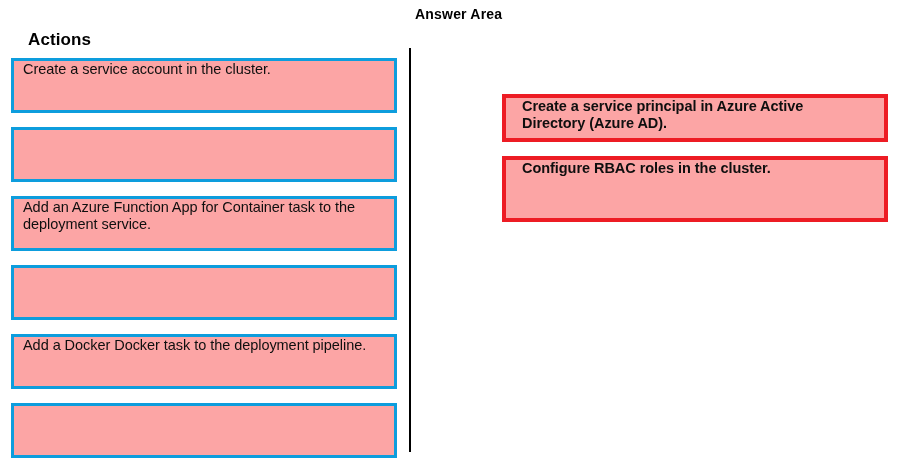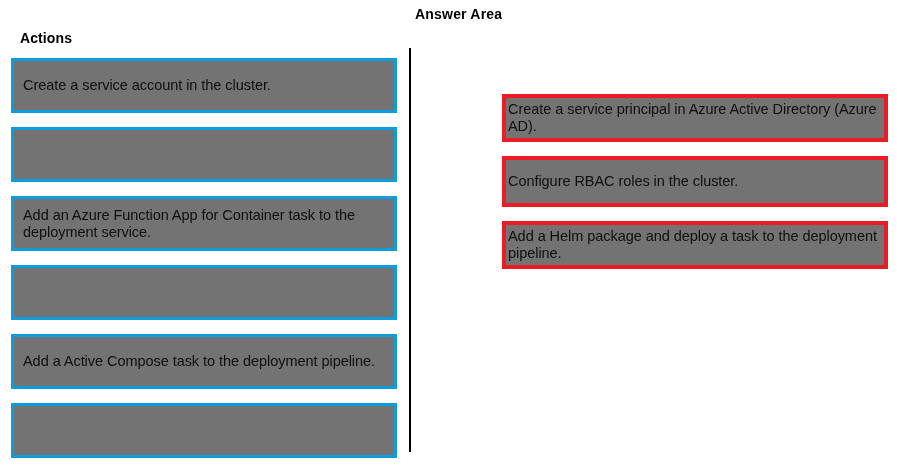--- a/index.html
+++ b/index.html
@@ -17,23 +17,23 @@
   }
 
   
   .heading {
     position: absolute;
     font-weight: bold;
     color: #000000;
     white-space: nowrap;
   }
   #actions-heading {
-    left: 20px;
+    left: 28px;
     top: 30px;
-    font-size: 14px;
+    font-size: 17px;
     letter-spacing: 0.1px;
   }
   #answer-area-heading {
     left: 415px;
     top: 6px;
     font-size: 14px;
     letter-spacing: 0.2px;
   }
 
   
@@ -58,44 +58,44 @@
     width: 2px;
     height: 404px;
     background: #000000;
   }
 
   
   .option-box {
     box-sizing: border-box;
     width: 100%;
     display: flex;
-    align-items: center;
-    background: #737373;
+    background: #fca5a5;
   }
   .action-box {
     border: 3px solid #0d9ddd;
     height: 55px;
     margin-bottom: 14px;
   }
   .answer-box {
     border: 4px solid #ed1c24;
     margin-bottom: 14px;
   }
   .answer-box.two-line { height: 48px; }
-  .answer-box.one-line { height: 51px; }
+  .answer-box.one-line { height: 66px; }
 
   .option-text {
     padding: 0 9px;
     font-size: 14.5px;
     line-height: 17px;
     color: #0f0f0f;
     letter-spacing: -0.05px;
   }
   .answer-box .option-text {
-    padding: 0 2px;
+    padding: 0 16px;
+    font-weight: bold;
   }
   .option-text:empty {
     display: block;
     min-height: 1px;
   }
 </style>
 </head>
 <body>
 
 <div class="heading" id="actions-heading">Actions</div>
@@ -116,36 +116,33 @@
 
   <div class="option-box action-box">
     <div class="option-text">Add an Azure Function App for Container task to the deployment service.</div>
   </div>
 
   <div class="option-box action-box">
     <div class="option-text"></div>
   </div>
 
   <div class="option-box action-box">
-    <div class="option-text">Add a Active Compose task to the deployment pipeline.</div>
+    <div class="option-text">Add a Docker Docker task to the deployment pipeline.</div>
   </div>
 
   <div class="option-box action-box">
     <div class="option-text"></div>
   </div>
 
 </div>
 
 <div id="answer-column">
 
   <div class="option-box answer-box two-line">
     <div class="option-text">Create a service principal in Azure Active Directory (Azure AD).</div>
   </div>
 
   <div class="option-box answer-box one-line">
     <div class="option-text">Configure RBAC roles in the cluster.</div>
   </div>
 
-  <div class="option-box answer-box two-line">
-    <div class="option-text">Add a Helm package and deploy a task to the deployment pipeline.</div>
-  </div>
 
 </div>
 
 </body></html>

